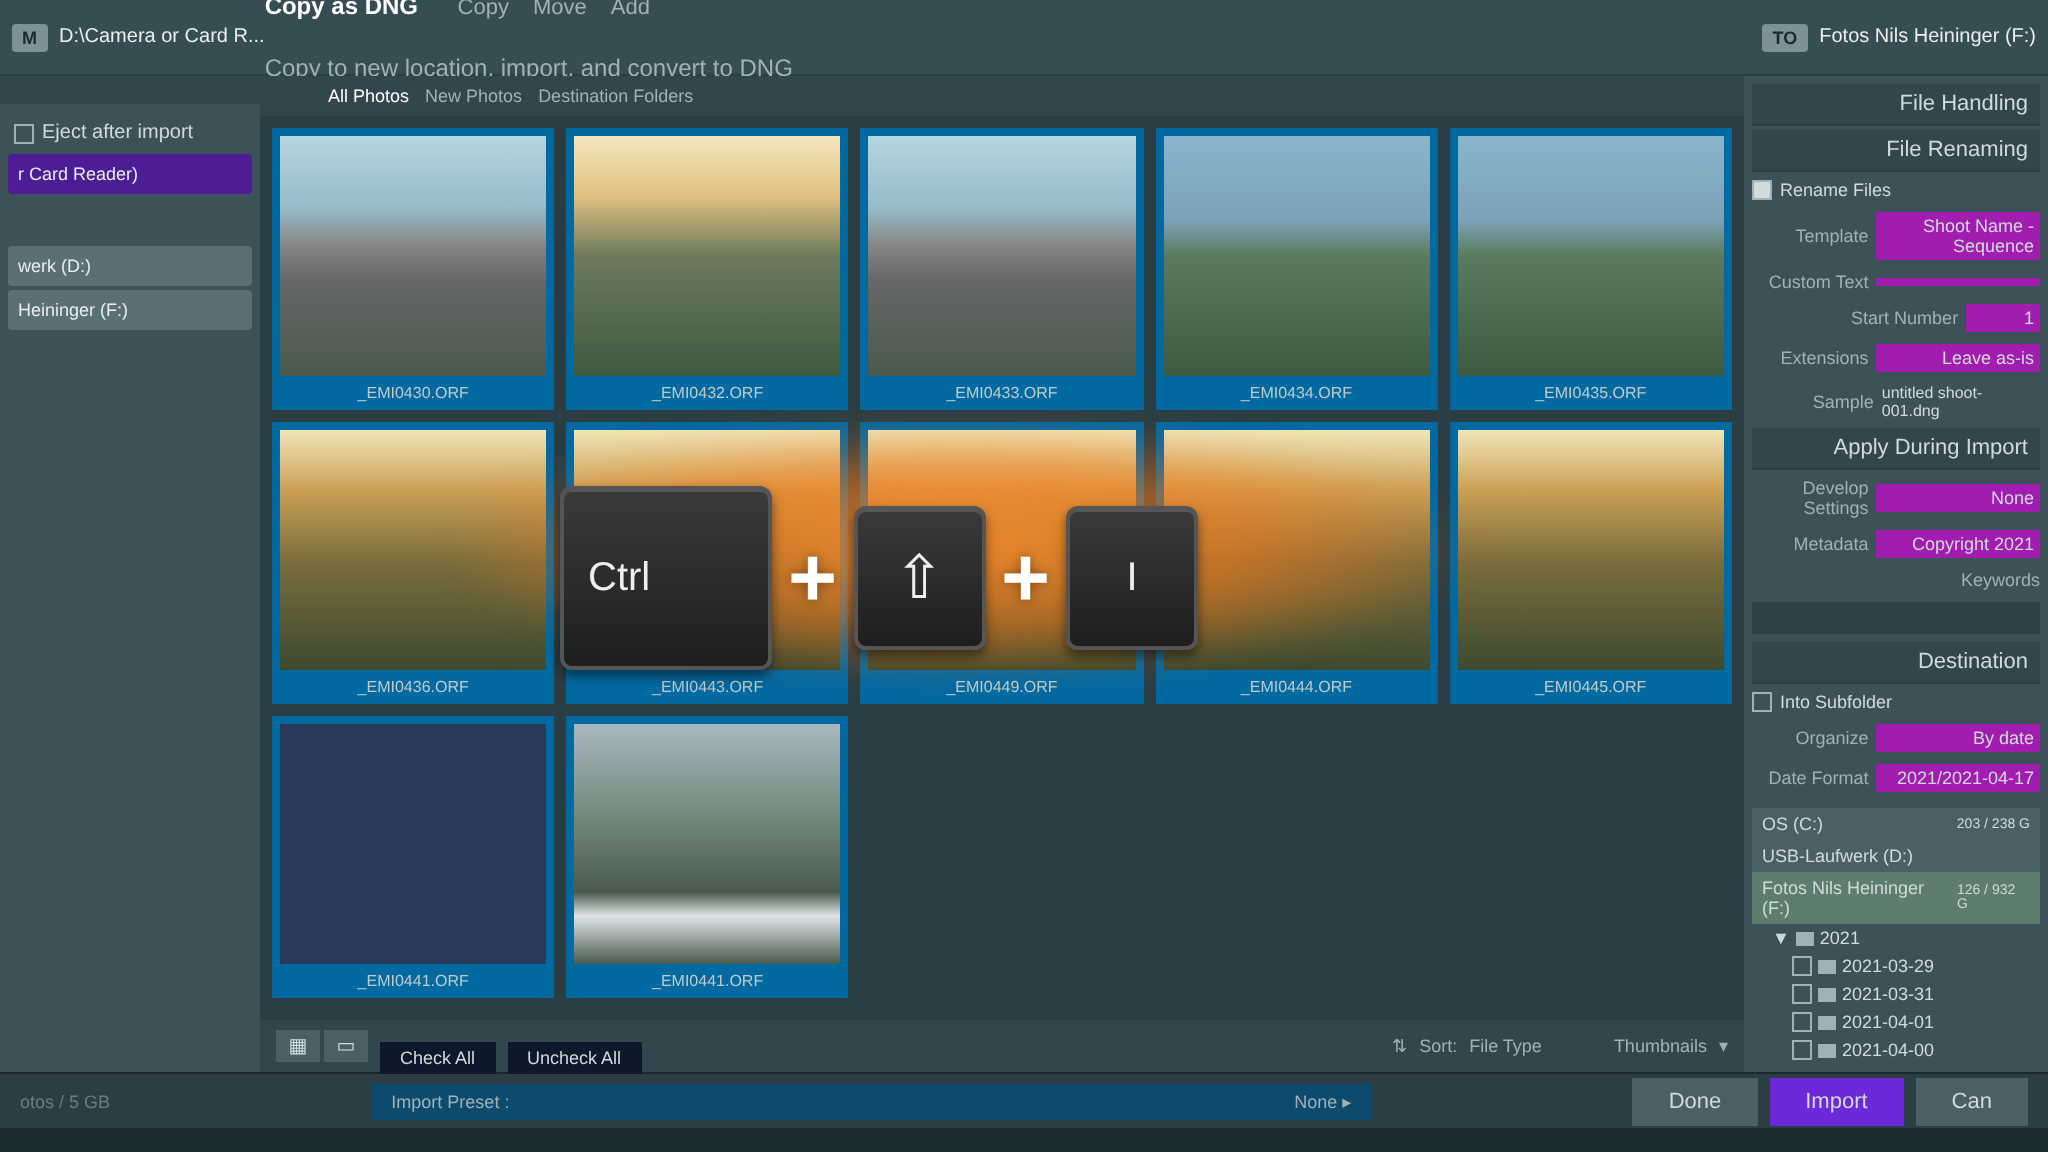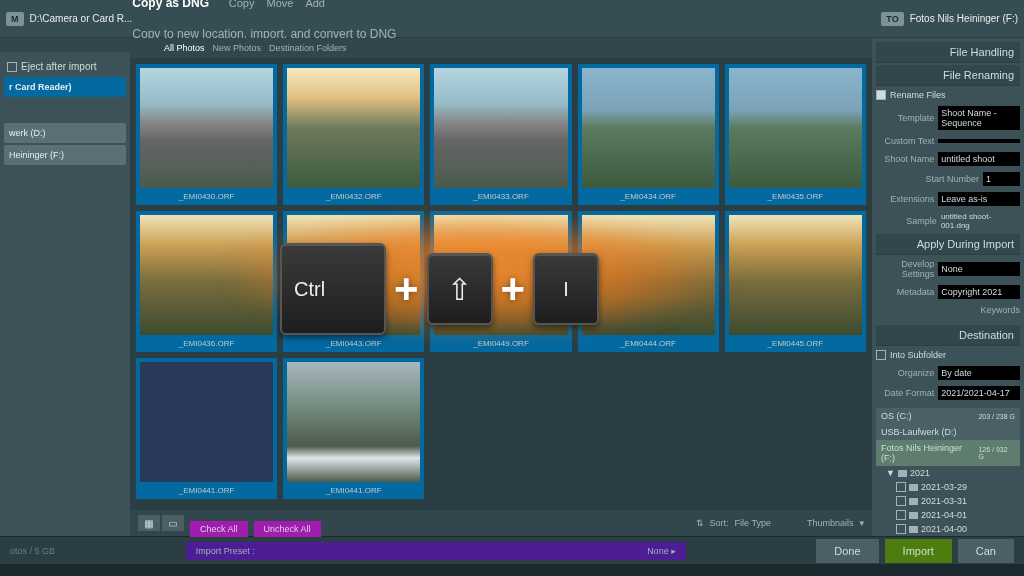--- a/index.html
+++ b/index.html
@@ -13,28 +13,28 @@
 .top-center{text-align:left;flex:1;}
 .top-title{font-size:12px;color:#fff;}
 .top-tabs{display:inline-flex;gap:12px;font-size:11px;color:#9fb3b6;margin-left:17px;}
 .top-sub{color:#9fb3b6;font-size:12px;margin-top:17px;}
 
 
 .main{display:flex;height:498px;}
 .side-left{width:130px;background:#3c5258;padding:4px;display:flex;flex-direction:column;gap:2px;}
 .side-left .chk-row{display:flex;align-items:center;gap:4px;padding:3px;}
 .device-btn{background:#5a7076;color:#e8efef;padding:5px;border-radius:2px;font-size:9px;cursor:pointer;}
-.device-btn.light{background:#0369a1;font-weight:bold;}
+.device-btn.light{background:#4c1d95;}
 
 .side-right{width:152px;background:#3c5258;padding:4px;display:flex;flex-direction:column;gap:2px;overflow:hidden;}
 .panel-header{background:#32474d;padding:4px 6px;text-align:right;color:#d0dcdc;font-size:10px;border-bottom:1px solid #2a3f44;}
 .panel-header.big{font-size:11px;}
 .panel-row{display:flex;align-items:center;gap:4px;padding:2px 0;font-size:9px;}
 .panel-row .lbl{flex:1;text-align:right;color:#9fb3b6;}
-.panel-row .val,.panel-row select,.panel-row input{flex:1.3;background:#000000;border:none;color:#d0dcdc;padding:2px 3px;font-size:9px;}
+.panel-row .val,.panel-row select,.panel-row input{flex:1.3;background:#a21caf;border:none;color:#d0dcdc;padding:2px 3px;font-size:9px;text-align:right;}
 .drives{margin-top:4px;font-size:9px;}
 .drive{padding:3px 5px;display:flex;justify-content:space-between;align-items:center;}
 .drive.sel{background:#5f7d6e;}
 .drive.os{background:#4a6066;}
 .drive.usb{background:#4a6066;}
 .tree{padding-left:10px;}
 .tree-item{padding:2px 0;display:flex;align-items:center;gap:3px;}
 .folder-icon{width:9px;height:7px;background:#9fb3b6;display:inline-block;}
 
 
@@ -49,30 +49,30 @@
 .thumb .img.sunset{background:linear-gradient(to bottom,#f5e8c0 0%,#e0c080 25%,#6d7a5d 50%,#3d5a3f 100%);}
 .thumb .img.field{background:linear-gradient(to bottom,#f0e5b8 0%,#cca055 25%,#7a6d3d 55%,#3d4a2f 100%);}
 .thumb .img.shirt{background:#2a3a5a;}
 .thumb .img.lake{background:linear-gradient(to bottom,#a8b8c0 0%,#708878 40%,#4a5a4d 70%,#e0e5e8 80%,#4a5a4d 100%);}
 .thumb .cap{text-align:center;font-size:8px;color:#c0cccc;padding-top:4px;}
 .thumb .chk{position:absolute;top:8px;left:8px;width:10px;height:10px;background:#2a3e44;border:1px solid #9fb3b6;}
 .thumb .chk::after{content:"✓";color:#d0dcdc;font-size:8px;position:absolute;top:-1px;left:0;}
 .grid-bottom{height:26px;background:#32474d;display:flex;align-items:center;padding:0 8px;gap:6px;}
 .view-toggle{display:flex;gap:2px;}
 .view-btn{width:22px;height:16px;background:#4a6066;display:flex;align-items:center;justify-content:center;}
-.btn-small{background:#a21caf;color:#d0dcdc;padding:3px 10px;border:none;font-size:9px;cursor:pointer;margin-top:12px;}
+.btn-small{background:#0f172a;color:#d0dcdc;padding:3px 10px;border:none;font-size:9px;cursor:pointer;margin-top:12px;}
 .sort-area{margin-left:auto;display:flex;align-items:center;gap:6px;font-size:9px;color:#9fb3b6;}
 
 
 .bottom-bar{height:28px;background:#2a3e44;display:flex;align-items:center;padding:0 10px;gap:8px;border-top:1px solid #1a2a2e;}
 .bottom-left{color:#6a7e82;font-size:9px;}
-.preset-bar{flex:1;max-width:500px;margin:10px auto;background:#4c1d95;padding:4px 10px;display:flex;justify-content:space-between;align-items:center;font-size:9px;color:#9fb3b6;}
+.preset-bar{flex:1;max-width:500px;margin:10px auto;background:#0c4a6e;padding:4px 10px;display:flex;justify-content:space-between;align-items:center;font-size:9px;color:#9fb3b6;}
 .bottom-right{display:flex;gap:6px;}
 .main-btn{background:#4a6066;color:#d0dcdc;padding:6px 18px;border:none;font-size:11px;cursor:pointer;}
-.main-btn.primary{background:#4d7c0f;}
+.main-btn.primary{background:#6d28d9;}
 
 
 .kb-overlay{position:absolute;top:243px;left:280px;display:flex;align-items:center;gap:8px;z-index:100;}
 .glow{position:absolute;top:210px;left:220px;width:520px;height:130px;background:radial-gradient(ellipse,rgba(255,140,40,0.85) 0%,rgba(255,120,20,0.5) 40%,transparent 70%);z-index:50;filter:blur(8px);}
 .key{background:linear-gradient(#3a3a3a,#1e1e1e);border:2px solid #555;border-radius:6px;color:#eee;display:flex;align-items:center;justify-content:center;box-shadow:0 3px 6px rgba(0,0,0,0.5),inset 0 1px 0 rgba(255,255,255,0.15);font-size:20px;}
 .key.wide{width:106px;height:92px;padding-left:12px;justify-content:flex-start;}
 .key.sq{width:66px;height:72px;}
 .plus{color:#fff;font-size:42px;font-weight:bold;text-shadow:0 0 6px rgba(0,0,0,0.4);}
 .shift-arrow{font-size:30px;}
 .cbox{width:10px;height:10px;border:1px solid #9fb3b6;display:inline-block;}
@@ -210,24 +210,20 @@
         <span class="cbox" style="background:#d0dcdc"></span>
         <span>Rename Files</span>
       </div>
     <div class="panel-row">
         <span class="lbl">Template</span>
         <span class="val">Shoot Name - Sequence</span>
       </div>
     <div class="panel-row">
         <span class="lbl">Custom Text</span>
         <span class="val"></span>
-      </div>
-    <div class="panel-row">
-        <span class="lbl">Shoot Name</span>
-        <span class="val">untitled shoot</span>
       </div>
     <div class="panel-row">
         <span class="lbl">Start Number</span>
         <span class="val" style="flex:0.3">1</span>
       </div>
     <div class="panel-row">
         <span class="lbl">Extensions</span>
         <span class="val">Leave as-is</span>
       </div>
     <div class="panel-row">

